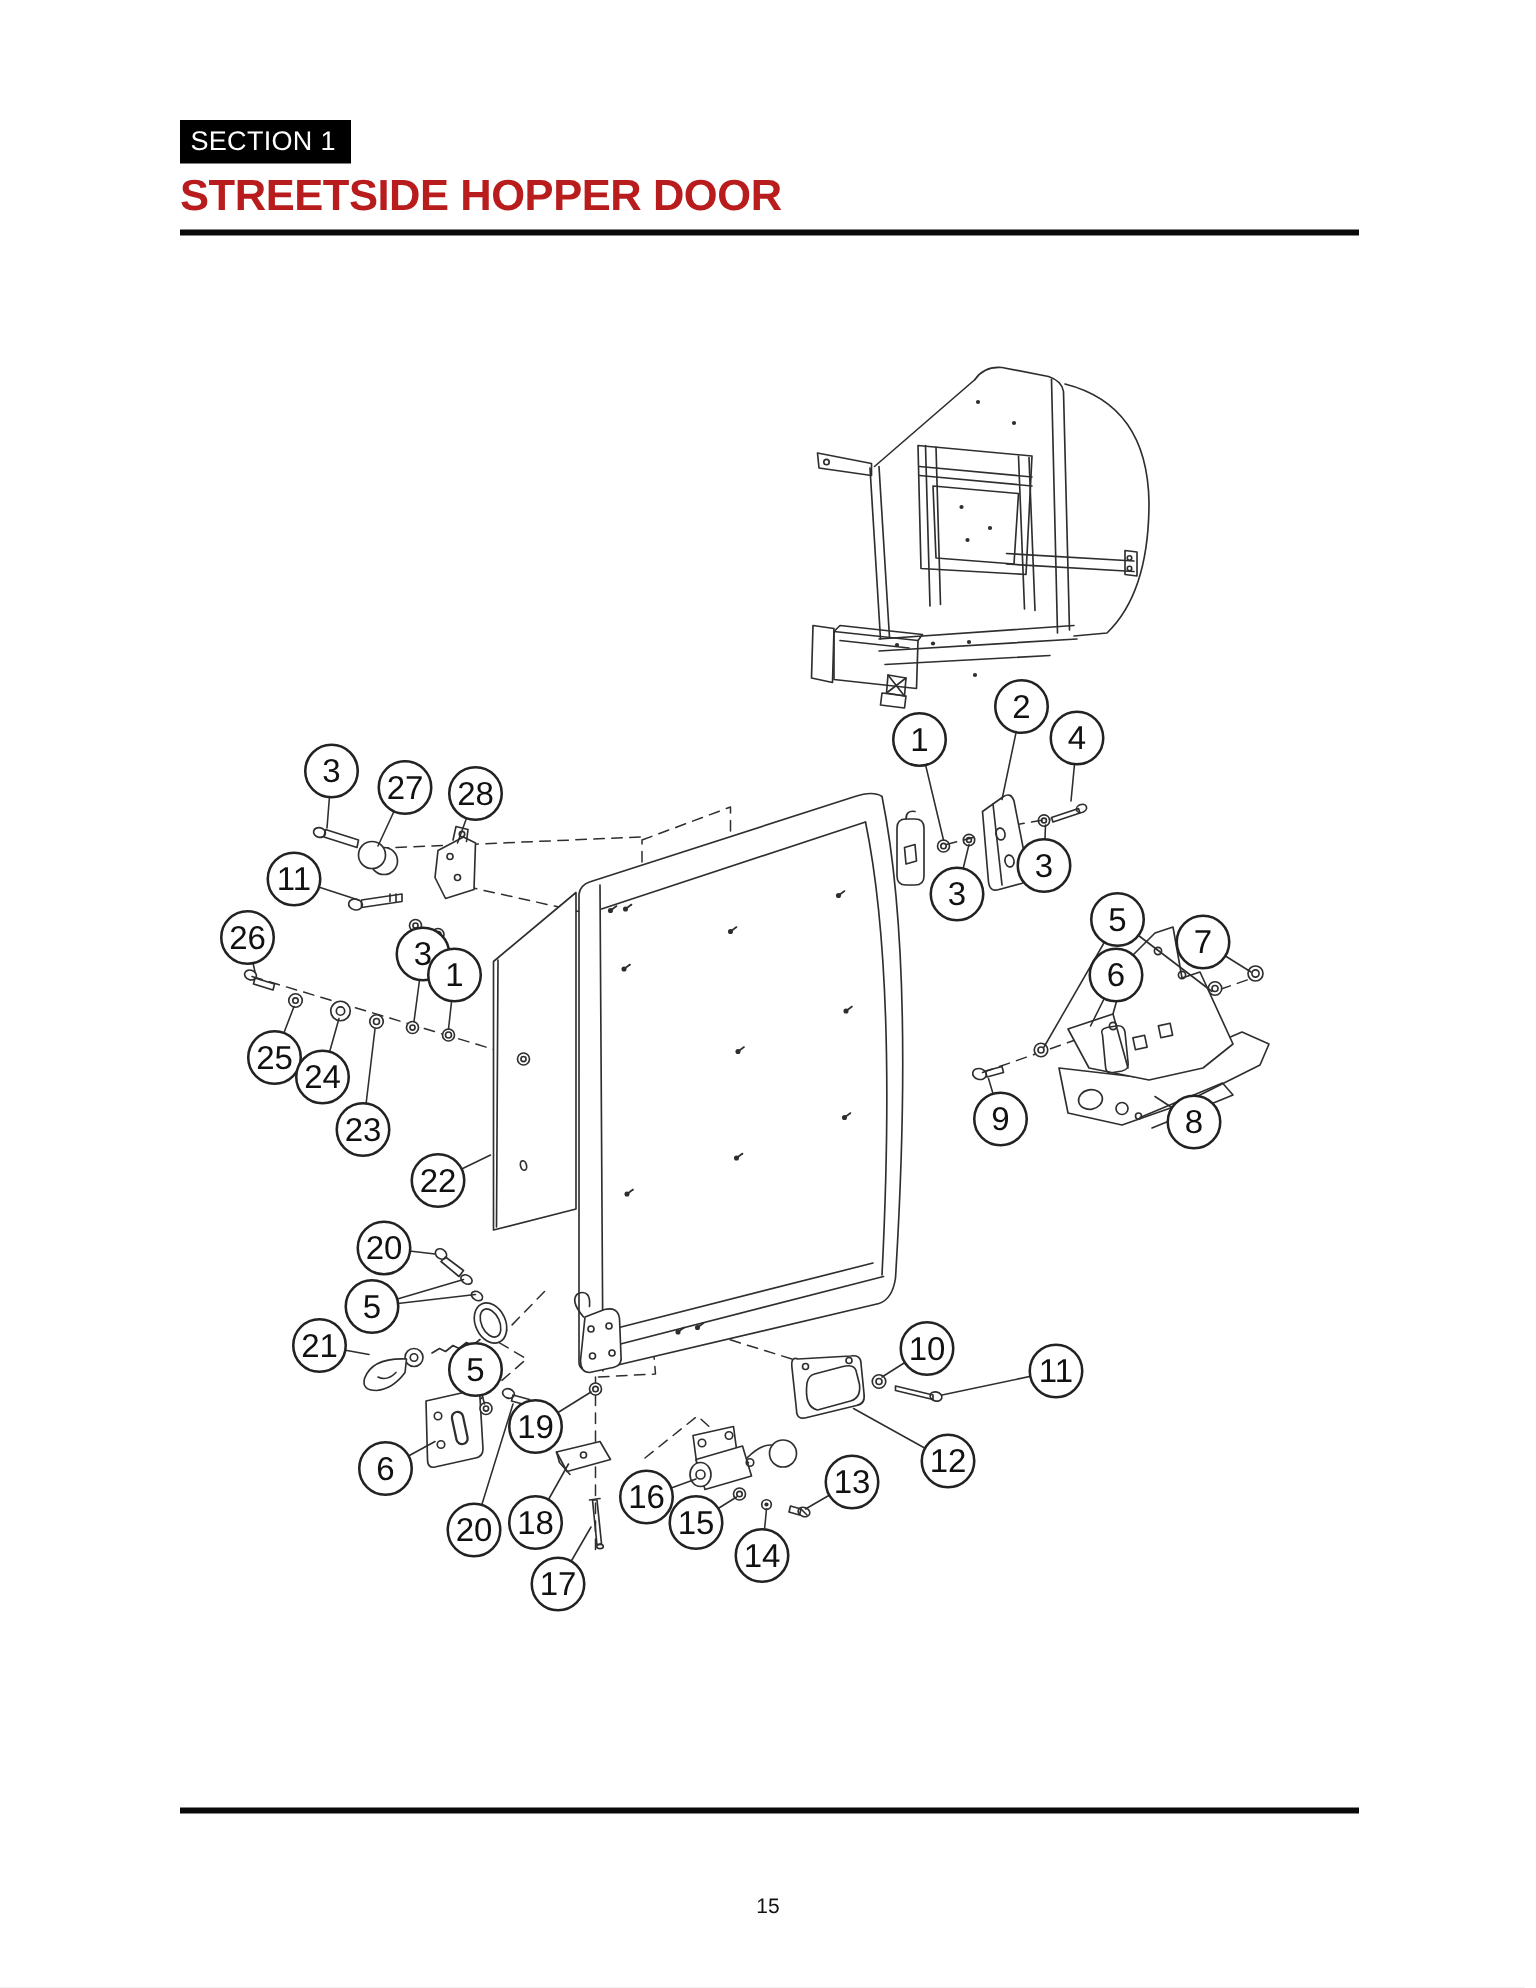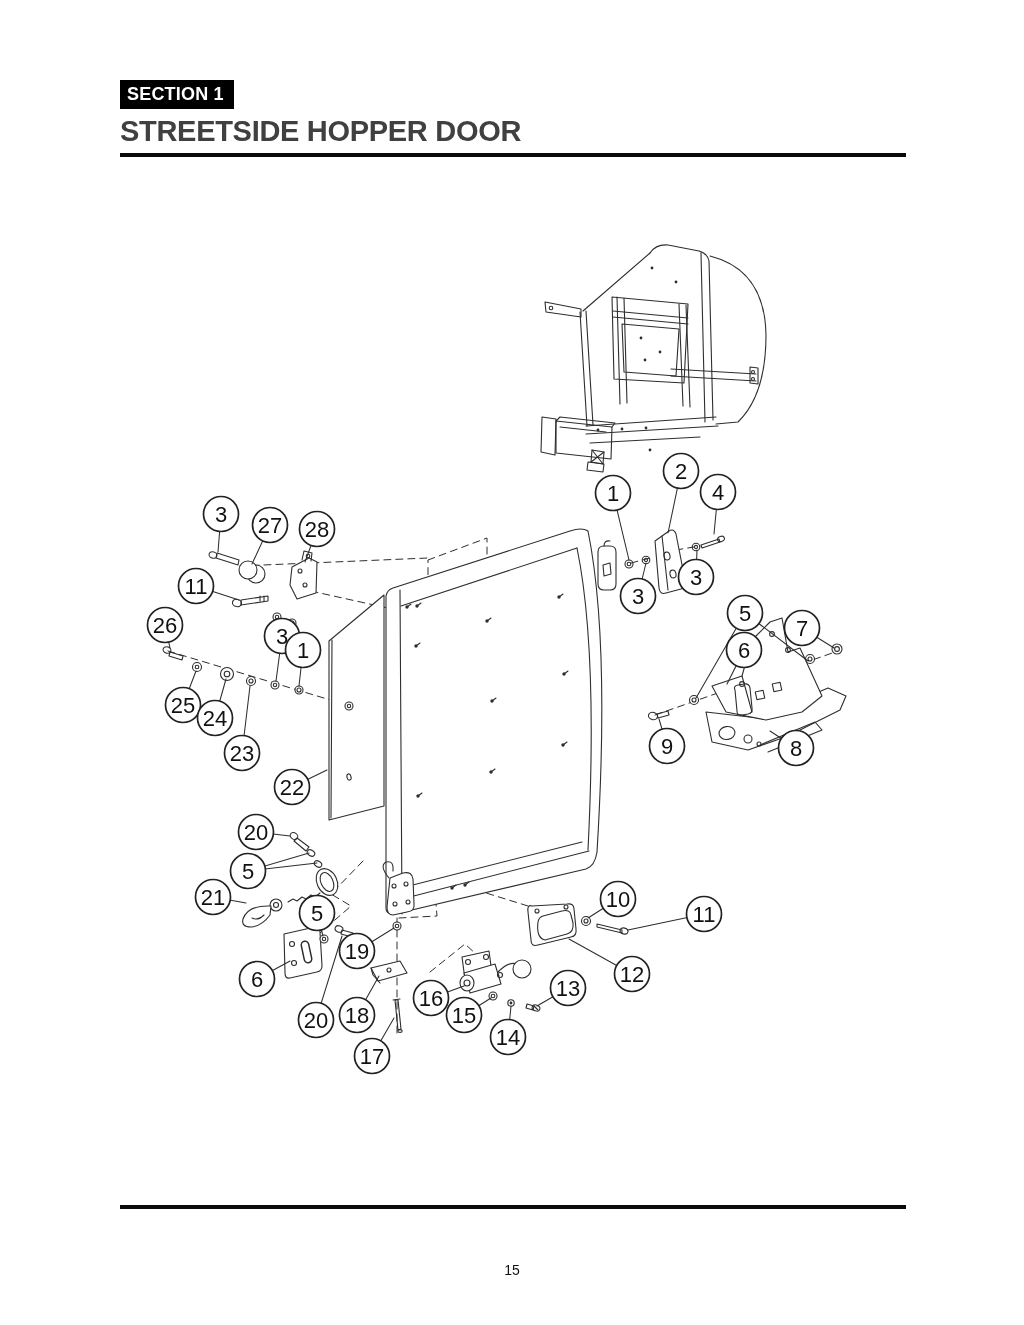--- a/index.html
+++ b/index.html
@@ -1,21 +1,21 @@
 <!DOCTYPE html>
 <html><head>
 <meta charset="utf-8">
 <style>
   html,body{margin:0;padding:0;background:#e8e8e8;}
   #page{position:relative;width:1024px;height:1325px;background:#ffffff;margin:0 auto;
         font-family:"Liberation Sans", sans-serif;color:#111;overflow:hidden;}
   #header{position:absolute;left:120px;top:80px;width:786px;}
-  #section-badge{display:inline-block;background:#000;color:#fff;font-weight:bold;
+  #section-badge{display:inline-block;background:#000;color:#fff;font-weight:normal;
         font-size:18px;line-height:1;padding:5px 10px 6px 7px;letter-spacing:.2px;}
-  #page-title{margin:6px 0 0 0;font-size:29px;font-weight:bold;letter-spacing:-.3px;color:#404040;}
+  #page-title{margin:6px 0 0 0;font-size:29px;font-weight:bold;letter-spacing:-.3px;color:#b91c1c;}
   .rule{position:absolute;left:120px;width:786px;height:4px;background:#0a0a0a;}
   #rule-top{top:153px;}
   #rule-bottom{top:1205px;}
   #page-number{position:absolute;left:0;top:1262px;width:1024px;text-align:center;
         font-size:14px;color:#111;}
   #diagram-svg{position:absolute;left:0;top:0;}
   
   #diagram-svg path, #diagram-svg line, #diagram-svg polyline, #diagram-svg rect,
   #diagram-svg circle, #diagram-svg ellipse{
       fill:none;stroke:#2e2e2e;stroke-width:1.1;stroke-linecap:round;stroke-linejoin:round;}

